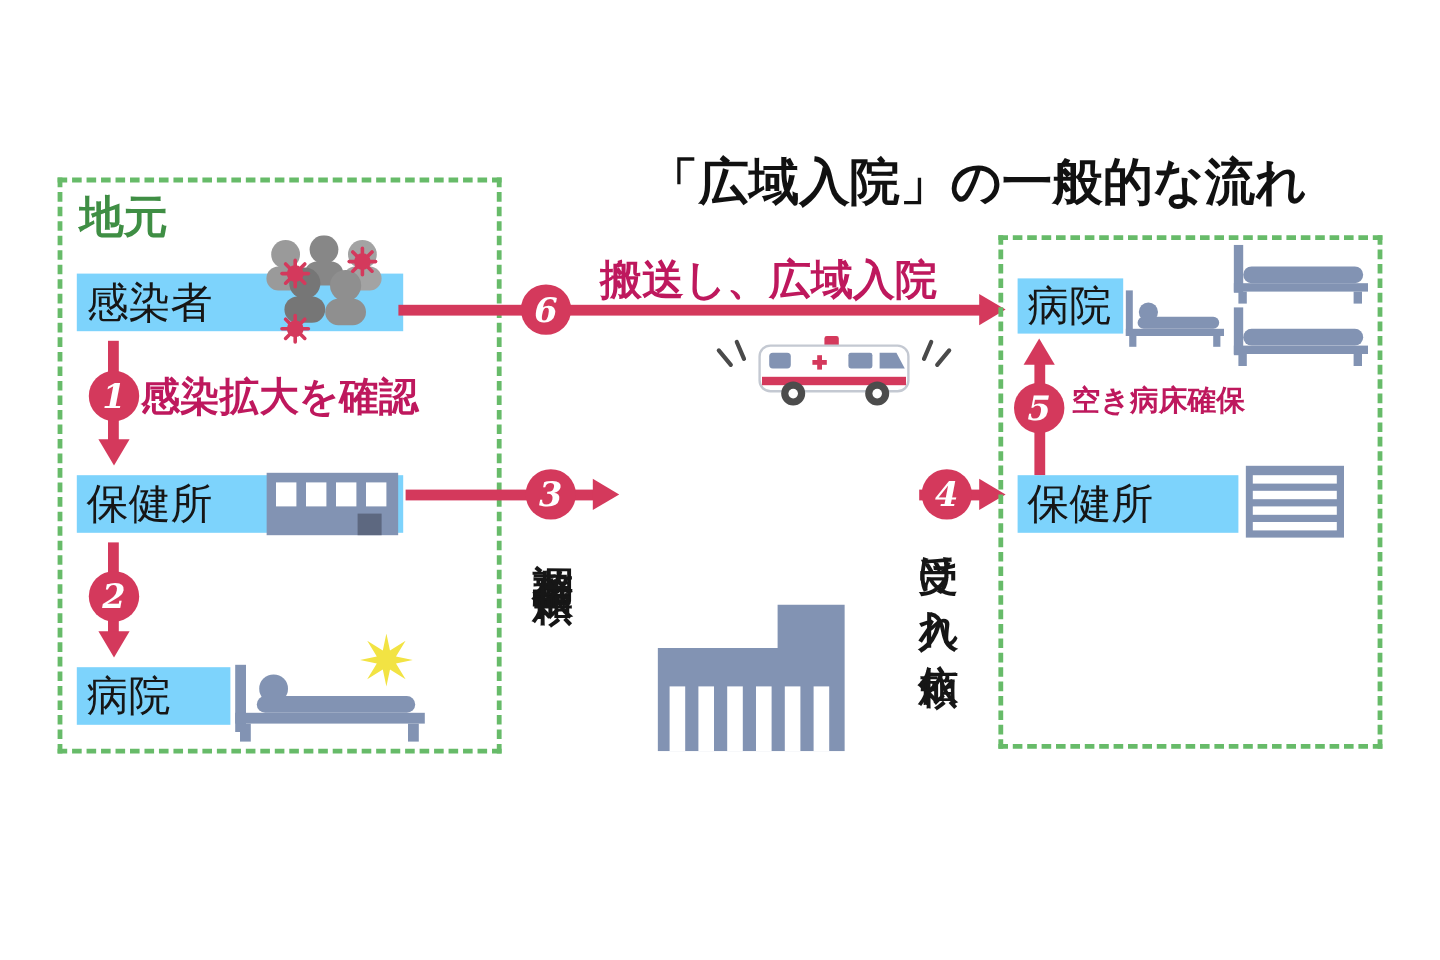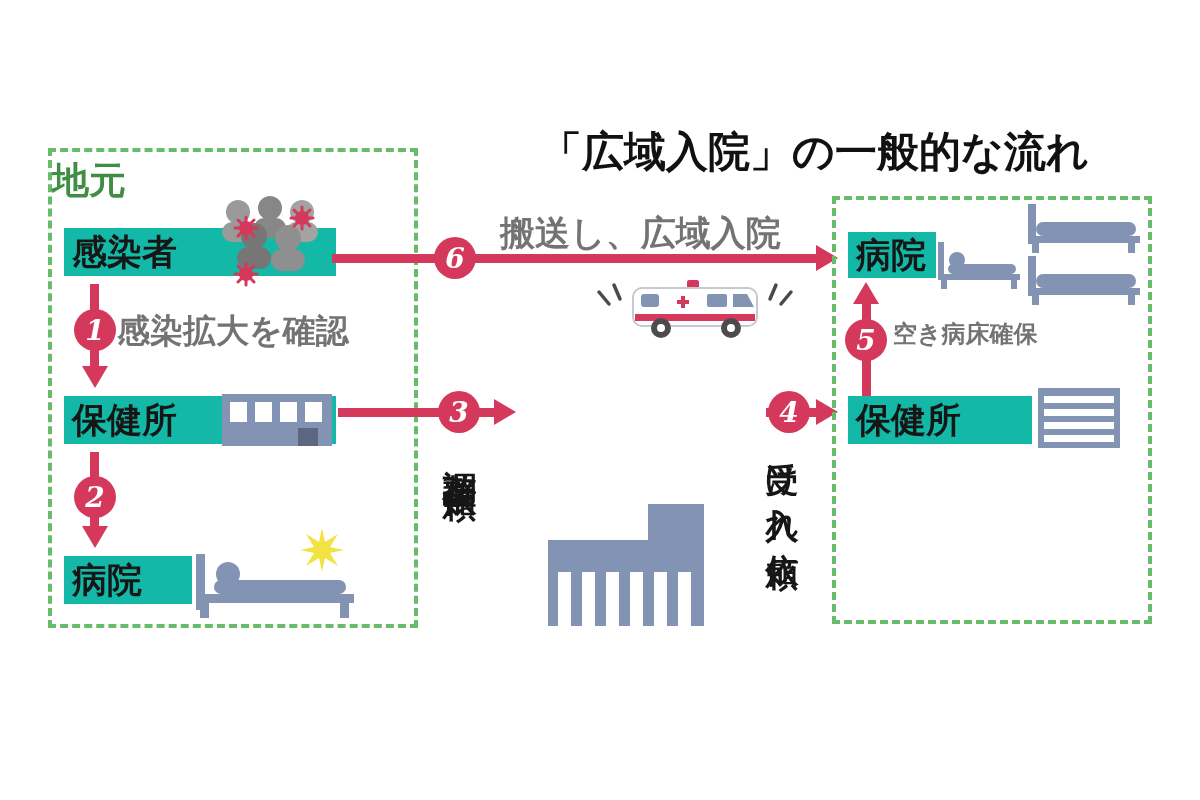--- a/index.html
+++ b/index.html
@@ -5,26 +5,26 @@
   * { margin:0; padding:0; box-sizing:border-box; }
   body { font-family:"Liberation Sans","DejaVu Sans",sans-serif; background:#ffffff; }
   .canvas { position:relative; width:1200px; height:772px; background:#ffffff; overflow:hidden; }
   .abs { position:absolute; }
 
   .title { font-size:42px; font-weight:bold; color:#111; white-space:nowrap; }
 
   .region-box { border:4px dashed #67bb69; }
   .region-label { font-size:37px; font-weight:bold; color:#3f8e44; white-space:nowrap; }
 
-  .node-label { background:#14b8a6; font-size:35px; font-weight:bold; color:#161616;
+  .node-label { background:#7dd3fc; font-size:35px; font-weight:normal; color:#161616;
                 display:flex; align-items:center; padding-left:8px; white-space:nowrap; }
   .hq-label { background:#eef2e0; text-align:center; font-size:35px; font-weight:bold;
               color:#161616; line-height:43px; padding-top:2px; }
 
-  .step-text { font-size:33px; font-weight:bold; color:#737373; white-space:nowrap; }
+  .step-text { font-size:33px; font-weight:bold; color:#be185d; white-space:nowrap; }
   .vtext { writing-mode:vertical-rl; text-orientation:upright; font-size:34px; font-weight:bold;
            color:#161616; letter-spacing:6px; }
 
   .hline { background:#d4395c; height:9px; }
   .vline { background:#d4395c; width:9px; }
   .head-right { width:0; height:0; border-top:13px solid transparent; border-bottom:13px solid transparent; border-left:22px solid #d4395c; }
   .head-down  { width:0; height:0; border-left:13px solid transparent; border-right:13px solid transparent; border-top:22px solid #d4395c; }
   .head-up    { width:0; height:0; border-left:13px solid transparent; border-right:13px solid transparent; border-bottom:22px solid #d4395c; }
 
   .step-circle { width:42px; height:42px; border-radius:50%; background:#d4395c; color:#fff;
@@ -33,21 +33,21 @@
                  font-family:"DejaVu Serif","Liberation Serif",serif; }
 </style>
 </head>
 <body>
 
 <div class="canvas">
 
   <div class="abs title" style="left:540px;top:124px;">「広域入院」の一般的な流れ</div>
 
   <div class="abs region-box" style="left:48px;top:148px;width:370px;height:480px;"></div>
-  <div class="abs region-label" style="left:52px;top:156px;text-align:center;">地元</div>
+  <div class="abs region-label" style="left:66px;top:156px;text-align:center;">地元</div>
 
   <div class="abs node-label" style="left:64px;top:228px;width:272px;height:48px;">感染者</div>
   <span class="abs" style="left:212px;top:196px;">
     <svg width="122" height="92" viewBox="0 0 122 92">
       <circle cx="26" cy="16" r="12" fill="#9a9a9a"></circle>
         <rect x="10" y="26" width="32" height="20" rx="10" fill="#9a9a9a"></rect>
       <circle cx="58" cy="12" r="12" fill="#878787"></circle>
         <rect x="42" y="22" width="32" height="20" rx="10" fill="#878787"></rect>
       <circle cx="90" cy="16" r="12" fill="#a3a3a3"></circle>
         <rect x="74" y="26" width="32" height="20" rx="10" fill="#a3a3a3"></rect>

